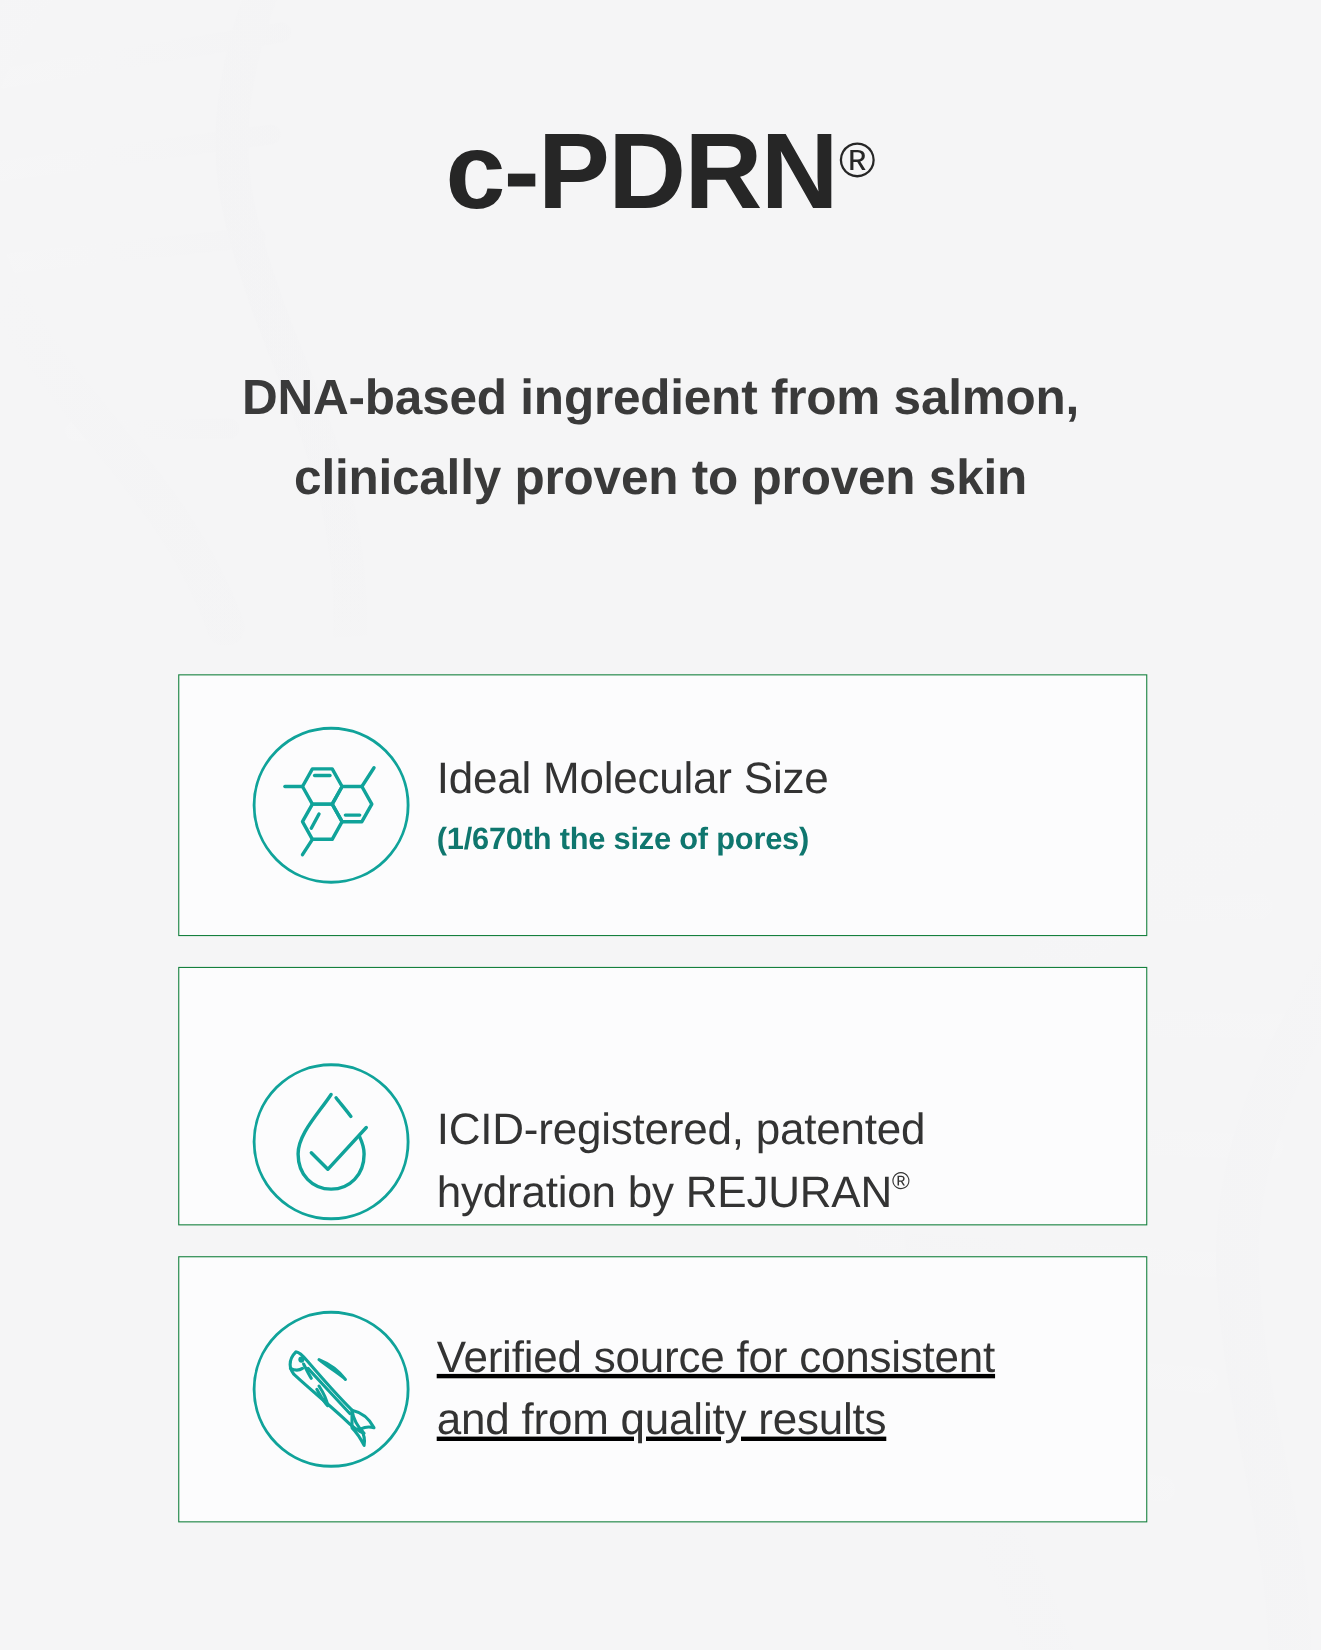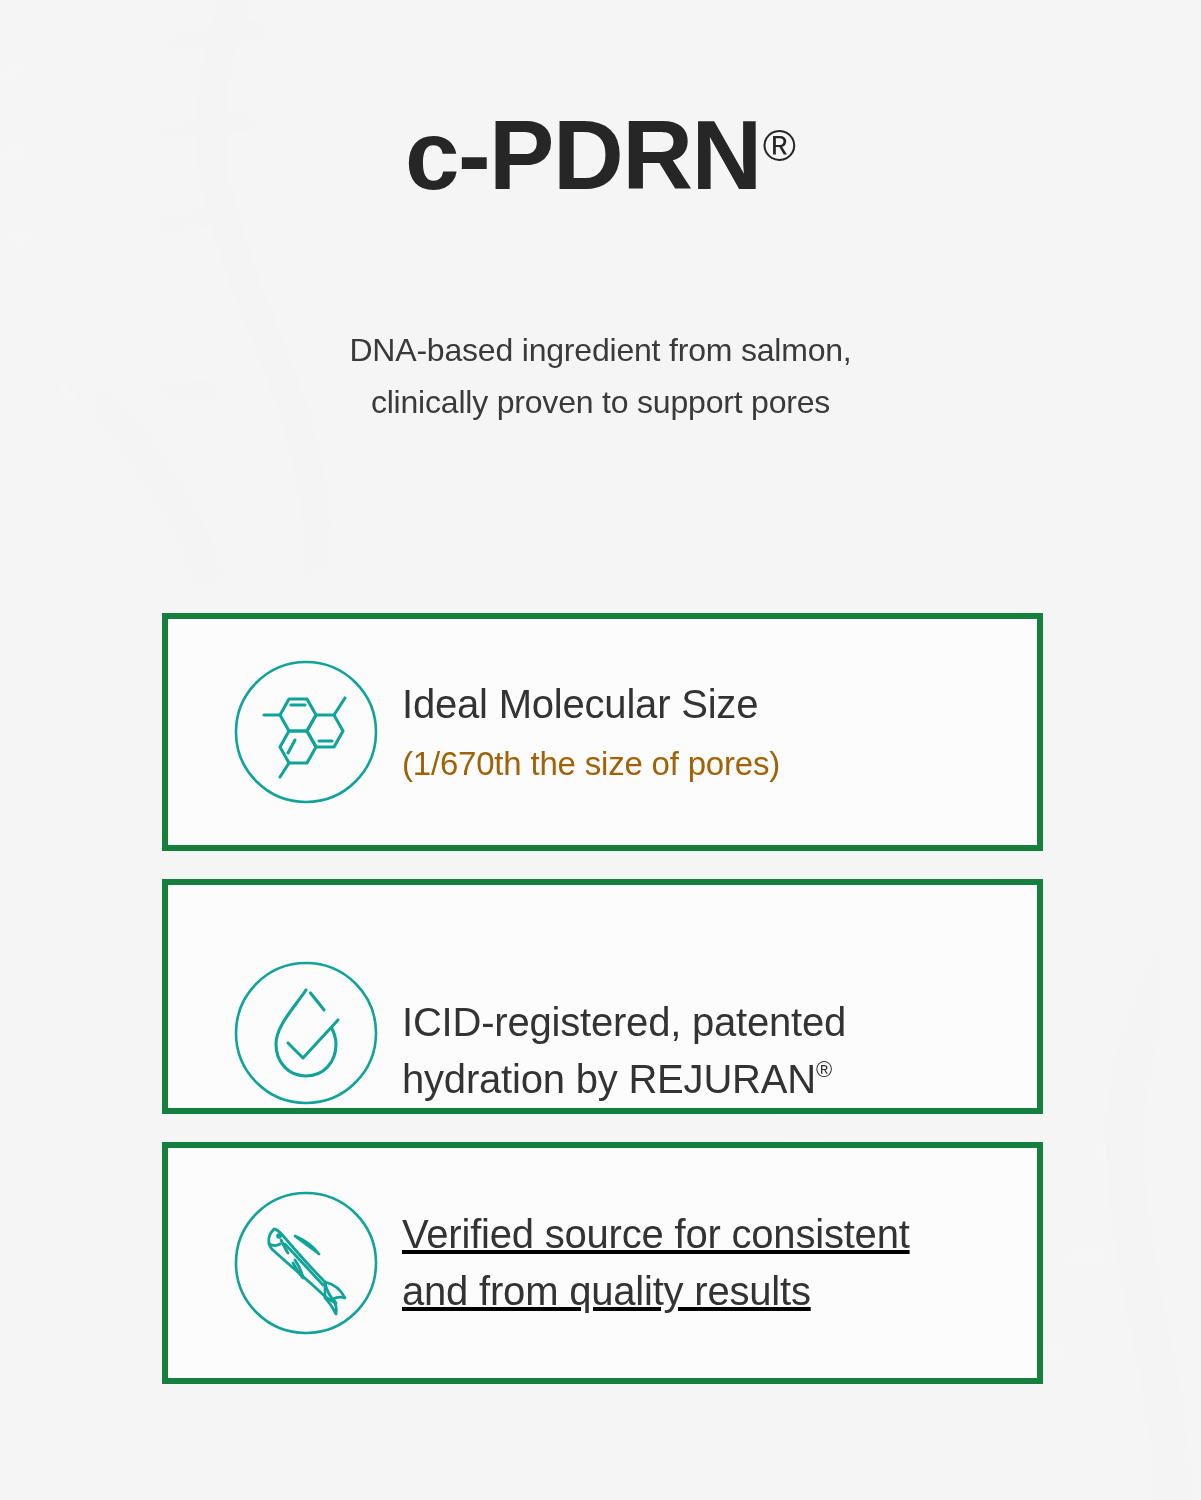--- a/index.html
+++ b/index.html
@@ -85,41 +85,41 @@
     margin-left:2px;
   }
 
   .subtitle{
     position:absolute;
     left:50%;
     transform:translateX(-50%);
     top:325px;
     width:920px;
     text-align:center;
-    font-size:32px;
+    font-size:45px;
     line-height:1.62;
-    font-weight:400;
+    font-weight:700;
     color:#3a3a3a;
     letter-spacing:-.2px;
   }
   .subtitle span{ display:block; white-space:nowrap; }
 
   
   .cards{
     position:absolute;
     left:162px;
     top:613px;
     width:881px;
   }
   .card{
     position:relative;
     display:flex;
     align-items:center;
     background:rgba(253,253,254,.86);
-    border:6px solid #15803d;
+    border:1px solid #15803d;
     width:881px;
     margin-bottom:28px;
   }
   .card-1{ height:238px; }
   .card-2{ height:235px;align-items:flex-end; }
   .card-3{ height:242px; margin-bottom:0;text-decoration:underline; }
 
   .icon-wrap{
     flex:0 0 auto;
     width:156px;
@@ -140,26 +140,27 @@
     line-height:1.42;
     color:#333333;
     letter-spacing:-.2px;
     white-space:nowrap;
   }
   .card-line .reg-sm{
     font-size:.55em;
     vertical-align:.72em;
   }
   .card-note{
-    font-size:33px;
+    font-size:28px;
     line-height:1.5;
-    color:#a16207;
+    color:#0f766e;
     letter-spacing:-.2px;
     margin-top:6px;
     white-space:nowrap;
+    font-weight:bold;
   }
 </style>
 </head>
 <body>
 
 <div class="helix-layer">
 
   <div class="helix helix-tl">
     <svg viewBox="0 0 260 380" xmlns="http://www.w3.org/2000/svg" aria-hidden="true">
       <defs>
@@ -233,21 +234,21 @@
 <div class="fade-mask"></div>
 
 <div class="page">
 
   <h1 class="title">
     <span>c-PDRN</span><span class="reg">®</span>
   </h1>
 
   <p class="subtitle">
     <span>DNA-based ingredient from salmon,</span>
-    <span>clinically proven to support pores</span>
+    <span>clinically proven to proven skin</span>
   </p>
 
   <div class="cards">
 
     <div class="card card-1">
       <div class="icon-wrap">
         <svg width="150" height="150" viewBox="0 0 150 150" xmlns="http://www.w3.org/2000/svg" aria-hidden="true">
           <circle cx="75" cy="75" r="70" fill="none" stroke="#10a39a" stroke-width="2.6"></circle>
           <g fill="none" stroke="#10a39a" stroke-width="3.1" stroke-linecap="round" stroke-linejoin="round">
 

